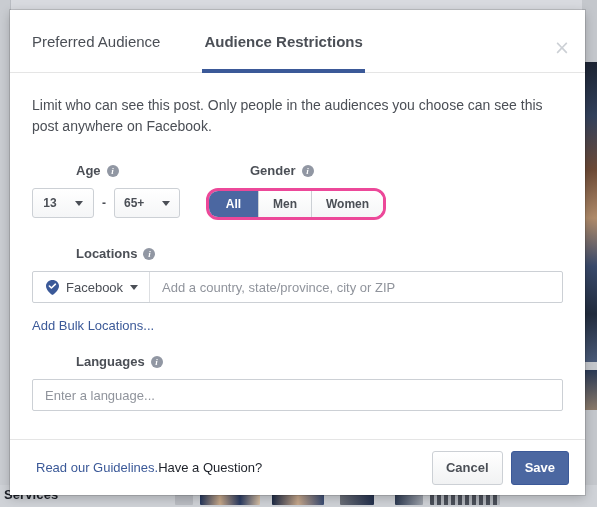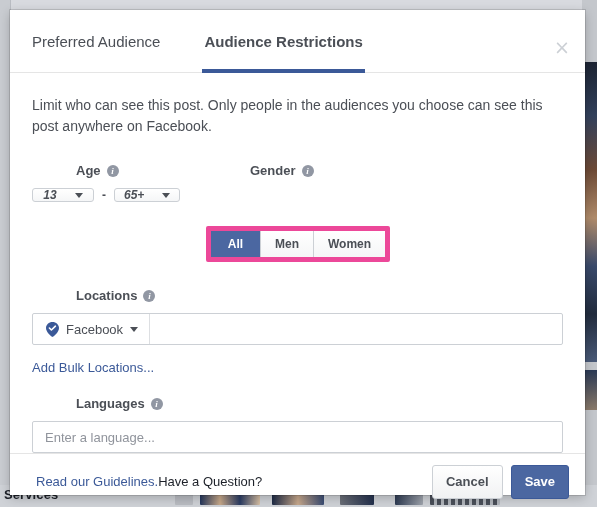--- a/index.html
+++ b/index.html
@@ -204,57 +204,55 @@
   .col-age { width: 174px; }
   .col-gender { flex: 1 1 auto; }
 
   
   .age-row {
     display: flex;
     align-items: center;
   }
   .sel {
     min-width: 62px;
-    height: 14px;
+    height: 30px;
     border: 1px solid #ccd0d5;
     border-radius: 3px;
     background: linear-gradient(#ffffff,#f5f6f7);
     display: flex;
     align-items: center;
     justify-content: center;
     gap: 18px;
     font-size: 12px;
     font-weight: bold;
     color: #4b4f56;
     cursor: pointer;
     box-sizing: border-box;
     padding: 0 9px;
-    font-style: italic;
   }
   .caret {
     width: 0; height: 0;
     border-left: 4px solid transparent;
     border-right: 4px solid transparent;
     border-top: 5px solid #4b4f56;
   }
   .age-dash {
     margin: 0 8px;
     color: #4b4f56;
     font-size: 12px;
     font-weight: bold;
   }
 
   
   .seg {
     display: inline-flex;
-    border: 5px solid #ec4899;
-    border-radius: 2px;
+    border: 3px solid #ec4899;
+    border-radius: 12px;
     overflow: hidden;
     height: 26px;
-    margin-top: 38px;
   }
   .seg-item {
     padding: 0 14px;
     display: flex;
     align-items: center;
     justify-content: center;
     font-size: 12px;
     font-weight: bold;
     color: #4b4f56;
     background: linear-gradient(#ffffff,#f5f6f7);
@@ -460,20 +458,21 @@
       </div>
       <div class="combo">
         <div class="combo-prefix">
           <svg class="pin-icon" width="13" height="15" viewBox="0 0 13 15">
             <path d="M6.5 0C2.9 0 0 2.7 0 6.1c0 3.6 4.5 7.9 6 8.7.3.2.7.2 1 0 1.5-.8 6-5.1 6-8.7C13 2.7 10.1 0 6.5 0z" fill="#3b5998"></path>
             <path d="M3.4 6.0l2.0 2.0 4.0-3.8" stroke="#ffffff" stroke-width="1.6" fill="none" stroke-linecap="round" stroke-linejoin="round"></path>
           </svg>
           <span>Facebook</span>
           <span class="caret"></span>
         </div>
+        <input class="combo-input" type="text" placeholder="Add a country, state/province, city or ZIP" value="" style="">
       </div>
       <span class="link">Add Bulk Locations...</span>
     </div>
 
     <div>
       <div class="section-label">
         <span>Languages</span>
         <span class="info-icon">i</span>
       </div>
       <input class="plain-input" type="text" placeholder="Enter a language..." style="">

